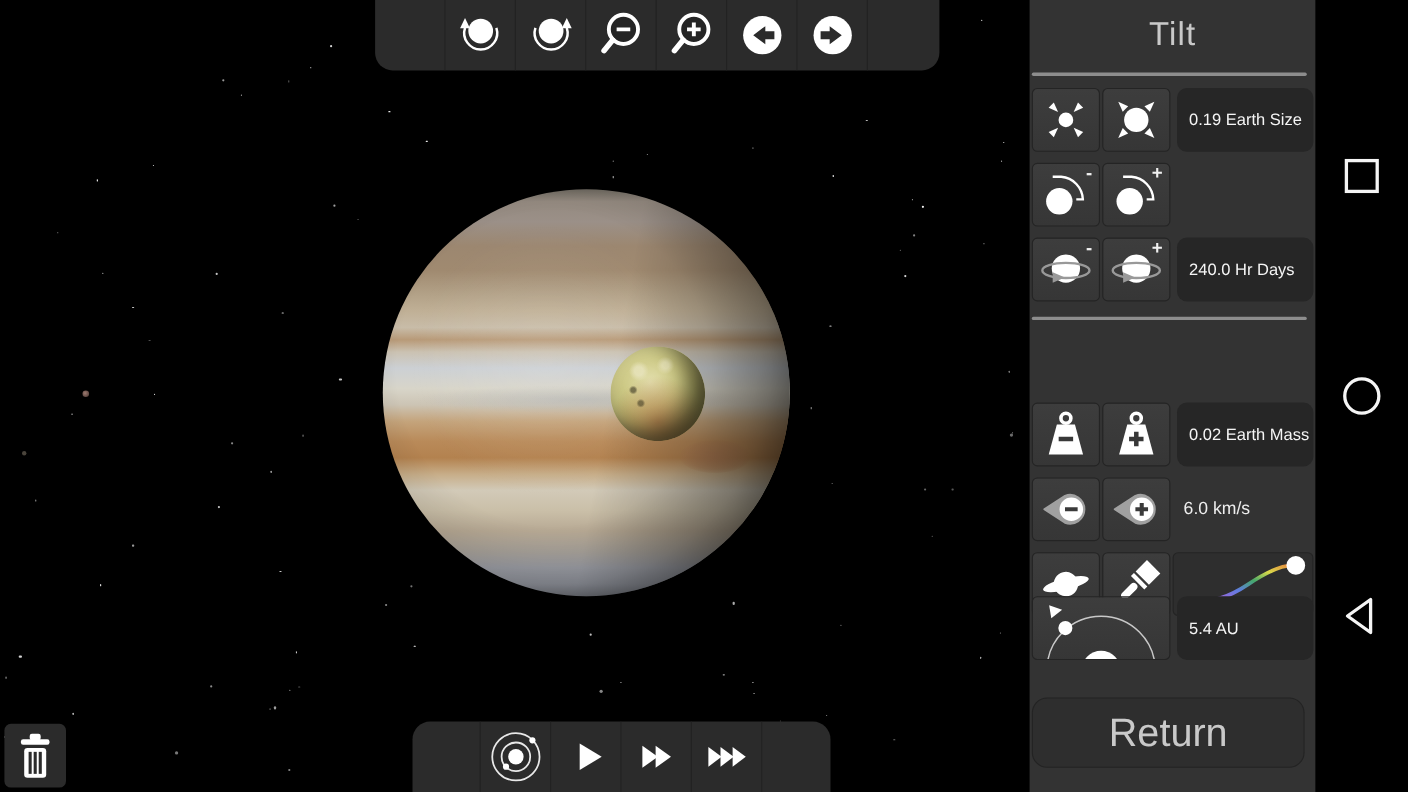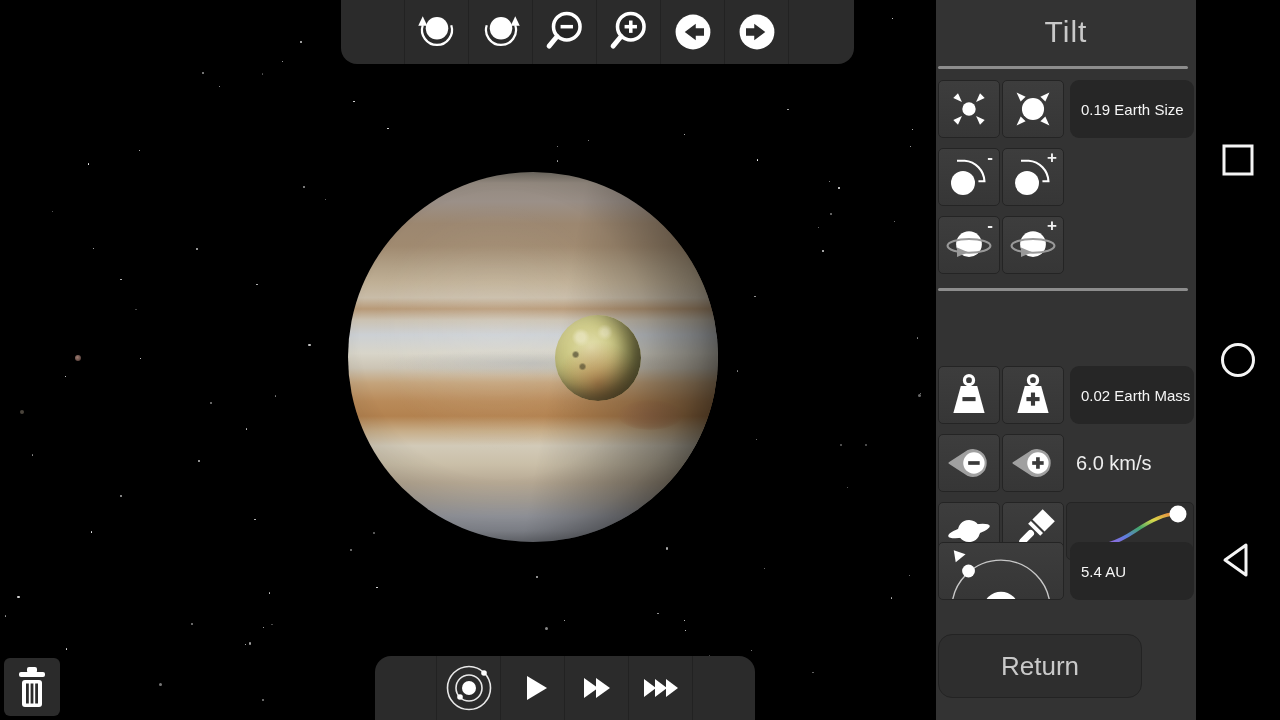--- a/index.html
+++ b/index.html
@@ -74,34 +74,34 @@
   .pbtn { position:absolute; top:0; width:62px; height:58px; border-radius:5px;
           background:linear-gradient(#3d3d3d,#363636); border:1px solid #242424;
           display:flex; align-items:center; justify-content:center; cursor:pointer; }
   .pbtn.b1 { left:2px; } .pbtn.b2 { left:66px; }
   .pbtn.wide { left:2px; width:126px; overflow:hidden; }
   .corner { position:absolute; top:-1px; right:6px; color:#f0f0f0; font-size:17px; font-weight:bold; }
   .valbox { position:absolute; left:134px; top:0; width:124px; height:58px; background:#262626;
             border-radius:9px; display:flex; align-items:center; padding-left:11px;
             color:#f5f5f5; font-size:15px; }
   .valplain { position:absolute; left:140px; top:0; height:58px; display:flex; align-items:center;
-              color:#eee; font-size:20px; }
+              color:#eee; font-size:16px; }
   .curvebox { position:absolute; left:130px; top:0; width:128px; height:58px; border-radius:5px;
               background:#2e2e2e; border:1px solid #242424; cursor:pointer; }
 
   #row-size { top:80px; } #row-tilt { top:148px; } #row-day { top:216px; }
   #row-mass { top:366px; } #row-vel { top:434px; } #row-look { top:502px; } #row-orbit { top:542px; }
 
   #name-input { left:2px; top:300px; width:254px; height:56px; background:#242424;
                 border:1px solid #1f1f1f; border-radius:12px; color:#ddd; font-size:13px;
                 font-family:"Liberation Sans",sans-serif; padding:0 0 10px 10px; outline:none; }
 
-  #return-button { left:2px; top:634px; width:204px; height:64px; background:#2e2e2e;
+  #return-button { left:2px; top:634px; width:248px; height:64px; background:#2e2e2e;
                    border:1px solid #232323; border-radius:14px; display:flex; align-items:center;
-                   justify-content:center; color:#c9c9c9; font-size:26px; cursor:pointer; }
+                   justify-content:center; color:#c9c9c9; font-size:36px; cursor:pointer; }
 
   
   #nav-bar { left:1196px; top:0; width:84px; height:720px; background:#000; }
   .nav-btn { position:absolute; left:50%; transform:translateX(-50%); width:44px; height:44px;
              display:flex; align-items:center; justify-content:center; cursor:pointer; }
   #nav-recents { top:138px; } #nav-home { top:338px; } #nav-back { top:538px; }
 </style>
 </head>
 <body>
 
@@ -409,20 +409,21 @@
       <span class="corner">-</span>
     </div>
     <div class="pbtn b2">
       <svg width="50" height="48" viewBox="0 0 56 56">
         <circle cx="28" cy="27" r="15" fill="#fff"></circle>
         <ellipse cx="28" cy="29" rx="25" ry="8" fill="none" stroke="#999" stroke-width="2.5"></ellipse>
         <polygon points="14,31 14,42 27,36.5" fill="#999"></polygon>
       </svg>
       <span class="corner">+</span>
     </div>
+    <div class="valbox">240.0 Hr Days</div>
   </div>
 
   <div id="divider-2" class="abs divider"></div>
 
 
   <div id="row-mass" class="abs row">
     <div class="pbtn b1">
       <svg width="46" height="46" viewBox="0 0 56 56">
         <circle cx="28" cy="10" r="5.5" fill="none" stroke="#fff" stroke-width="4"></circle>
         <polygon points="18,17 38,17 47,50 9,50" fill="#fff"></polygon>

